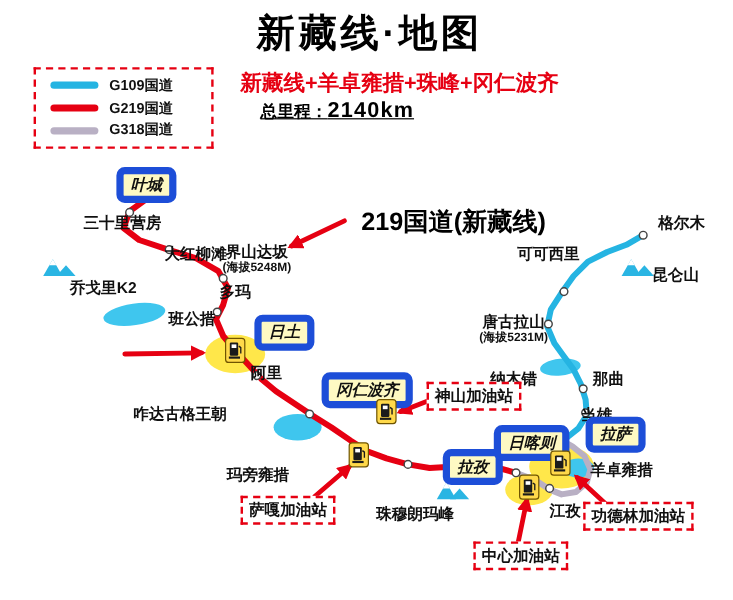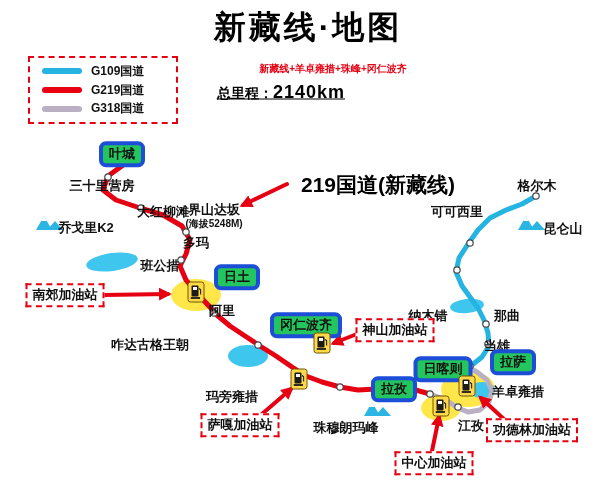--- a/index.html
+++ b/index.html
@@ -11,43 +11,44 @@
   #stage { position: relative; width: 611px; height: 500px; overflow: hidden; background: #fff; }
   #route-svg { position: absolute; left: 0; top: 0; z-index: 1; }
   #labels-layer { position: absolute; left: 0; top: 0; width: 611px; height: 500px; z-index: 2; }
 
   .map-label {
     position: absolute; transform: translate(-50%,-50%);
     white-space: nowrap; font-weight: bold; color: #101010;
     font-size: 13px; line-height: 1.2; text-align: center;
   }
   .map-label.boxed {
-    background: #22c55e; border: 4px solid #1d4ed8; border-radius: 7px;
+    background: #fef9c3; border: 6px solid #1d4ed8; border-radius: 7px;
     padding: 1px 6px;
+    font-style: italic;
   }
   .map-label.station {
     background: #ffffff; border: 2px dashed #e60012; padding: 2px 5px;
   }
   .map-label .elev { font-size: 10px; font-weight: bold; }
 
   .gas {
     position: absolute; transform: translate(-50%,-50%);
     width: 17px; height: 21px; background: #ffd94a;
     border: 1px solid #6f5400; border-radius: 3px;
     display: flex; align-items: center; justify-content: center;
   }
 
   #page-title {
     position: absolute; left: 308px; top: 28px; transform: translate(-50%,-50%);
     margin: 0; font-size: 32px; letter-spacing: 3px; color: #000;
     z-index: 3; white-space: nowrap; font-weight: bold;
   }
   #subtitle {
     position: absolute; left: 333px; top: 69px; transform: translate(-50%,-50%);
-    font-size: 10px; font-weight: bold; color: #e60012; z-index: 3; white-space: nowrap;
+    font-size: 18px; font-weight: bold; color: #e60012; z-index: 3; white-space: nowrap;
   }
   #mileage {
     position: absolute; left: 281px; top: 92px; transform: translate(-50%,-50%);
     font-size: 14px; font-weight: bold; color: #000; z-index: 3; white-space: nowrap; text-decoration: underline;
   }
   #mileage .km { font-size: 18px; letter-spacing: 1px; }
 
   #legend {
     position: absolute; left: 28px; top: 56px; width: 150px; height: 68px;
     border: 2px dashed #e60012; background: #fff; z-index: 3;
@@ -143,46 +144,49 @@
     </g>
   </svg>
 
   <div id="labels-layer">
       <div class="map-label plain" style="left: 102px; top: 186px;">三十里营房</div>
       <div class="map-label plain" style="left: 163px; top: 212px;">大红柳滩</div>
       <div class="map-label plain" style="left: 196px; top: 243px;">多玛</div>
       <div class="map-label plain" style="left: 160px; top: 266px;">班公措</div>
       <div class="map-label plain" style="left: 222px; top: 311px;">阿里</div>
       <div class="map-label plain" style="left: 150px; top: 345px;">咋达古格王朝</div>
-      <div class="map-label plain" style="left: 232px; top: 397px;">玛旁雍措</div>
+      <div class="map-label plain" style="left: 215px; top: 397px; font-family: Liberation Mono, monospace;">玛旁雍措</div>
       <div class="map-label plain" style="left: 346px; top: 428px;">珠穆朗玛峰</div>
       <div class="map-label plain" style="left: 471px; top: 426px;">江孜</div>
       <div class="map-label plain" style="left: 518px; top: 392px;">羊卓雍措</div>
       <div class="map-label plain" style="left: 497px; top: 346px;">当雄</div>
       <div class="map-label plain" style="left: 507px; top: 316px;">那曲</div>
       <div class="map-label plain" style="left: 428px; top: 316px;">纳木错</div>
       <div class="map-label plain" style="left: 457px; top: 212px;">可可西里</div>
-      <div class="map-label plain" style="left: 537px; top: 186px;">格尔木</div>
+      <div class="map-label plain" style="left: 568px; top: 186px;">格尔木</div>
       <div class="map-label plain" style="left: 563px; top: 229px;">昆仑山</div>
-      <div class="map-label plain" style="left: 86px; top: 228px;">乔戈里K2</div>
+      <div class="map-label plain" style="left: 86px; top: 240px;">乔戈里K2</div>
       <div class="map-label boxed" style="left: 122px; top: 154px;">叶城</div>
       <div class="map-label boxed" style="left: 237px; top: 277px;">日土</div>
       <div class="map-label boxed" style="left: 306px; top: 325px;">冈仁波齐</div>
       <div class="map-label boxed" style="left: 394px; top: 369px; margin-top: 20px;">拉孜</div>
       <div class="map-label boxed" style="left: 443px; top: 369px;">日喀则</div>
       <div class="map-label boxed" style="left: 513px; top: 362px;">拉萨</div>
-      <div class="map-label station" style="left: 65px; top: 295px;">南郊加油站</div>
       <div class="map-label station" style="left: 395px; top: 330px;">神山加油站</div>
       <div class="map-label station" style="left: 240px; top: 425px;">萨嘎加油站</div>
       <div class="map-label station" style="left: 434px; top: 463px;">中心加油站</div>
       <div class="map-label station" style="left: 532px; top: 430px;">功德林加油站</div>
       <div class="map-label plain" style="left: 214px; top: 216px;">
         <div>界山达坂</div>
         <div class="elev">(海拔5248M)</div>
       </div>
+      <div class="map-label plain" style="left: 428px; top: 274px;">
+        <div>唐古拉山</div>
+        <div class="elev">(海拔5231M)</div>
+      </div>
       <div class="gas" style="left: 196px; top: 292px;">
         <svg width="11" height="15" viewBox="0 0 11 15">
           <rect x="1" y="1" width="7" height="11" rx="1" fill="#1b1b1b"></rect>
           <rect x="2.5" y="2.5" width="4" height="3" fill="#ffffff"></rect>
           <path d="M8.5 4 L10.2 5.2 V10" stroke="#1b1b1b" stroke-width="1.2" fill="none"></path>
           <rect x="0" y="12.6" width="9.5" height="1.8" fill="#1b1b1b"></rect>
         </svg>
       </div>
       <div class="gas" style="left: 322px; top: 343px;">
         <svg width="11" height="15" viewBox="0 0 11 15">

